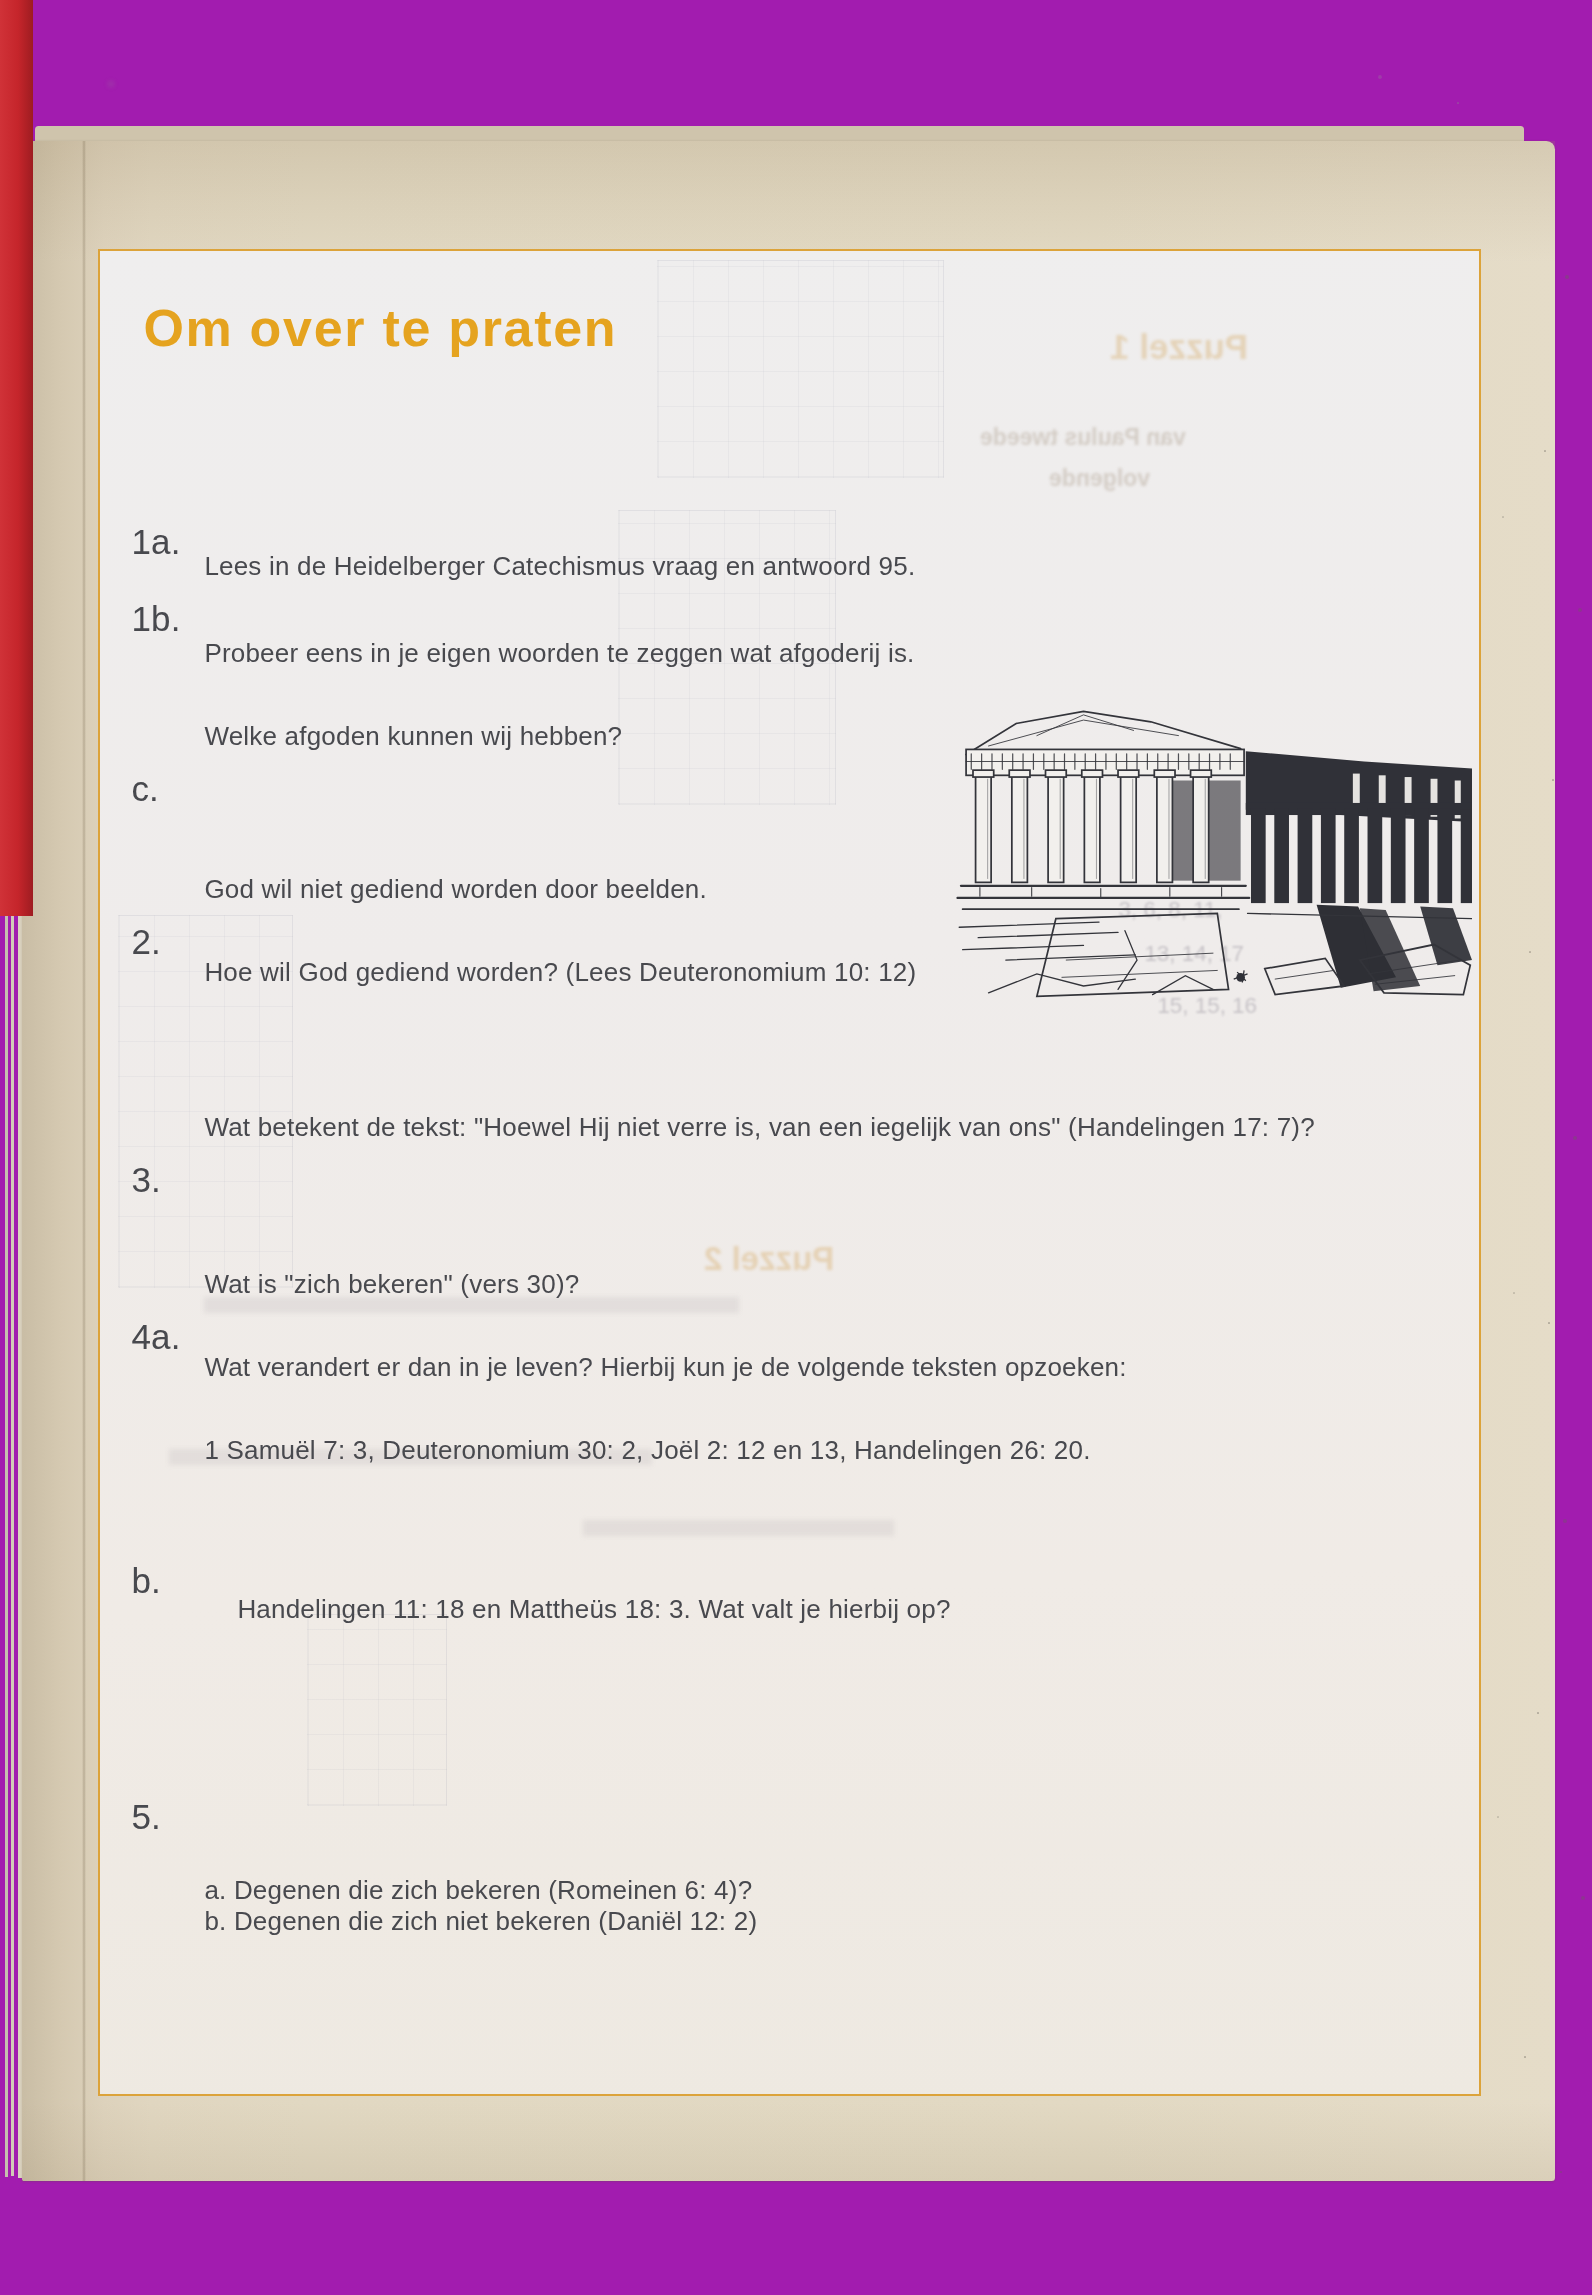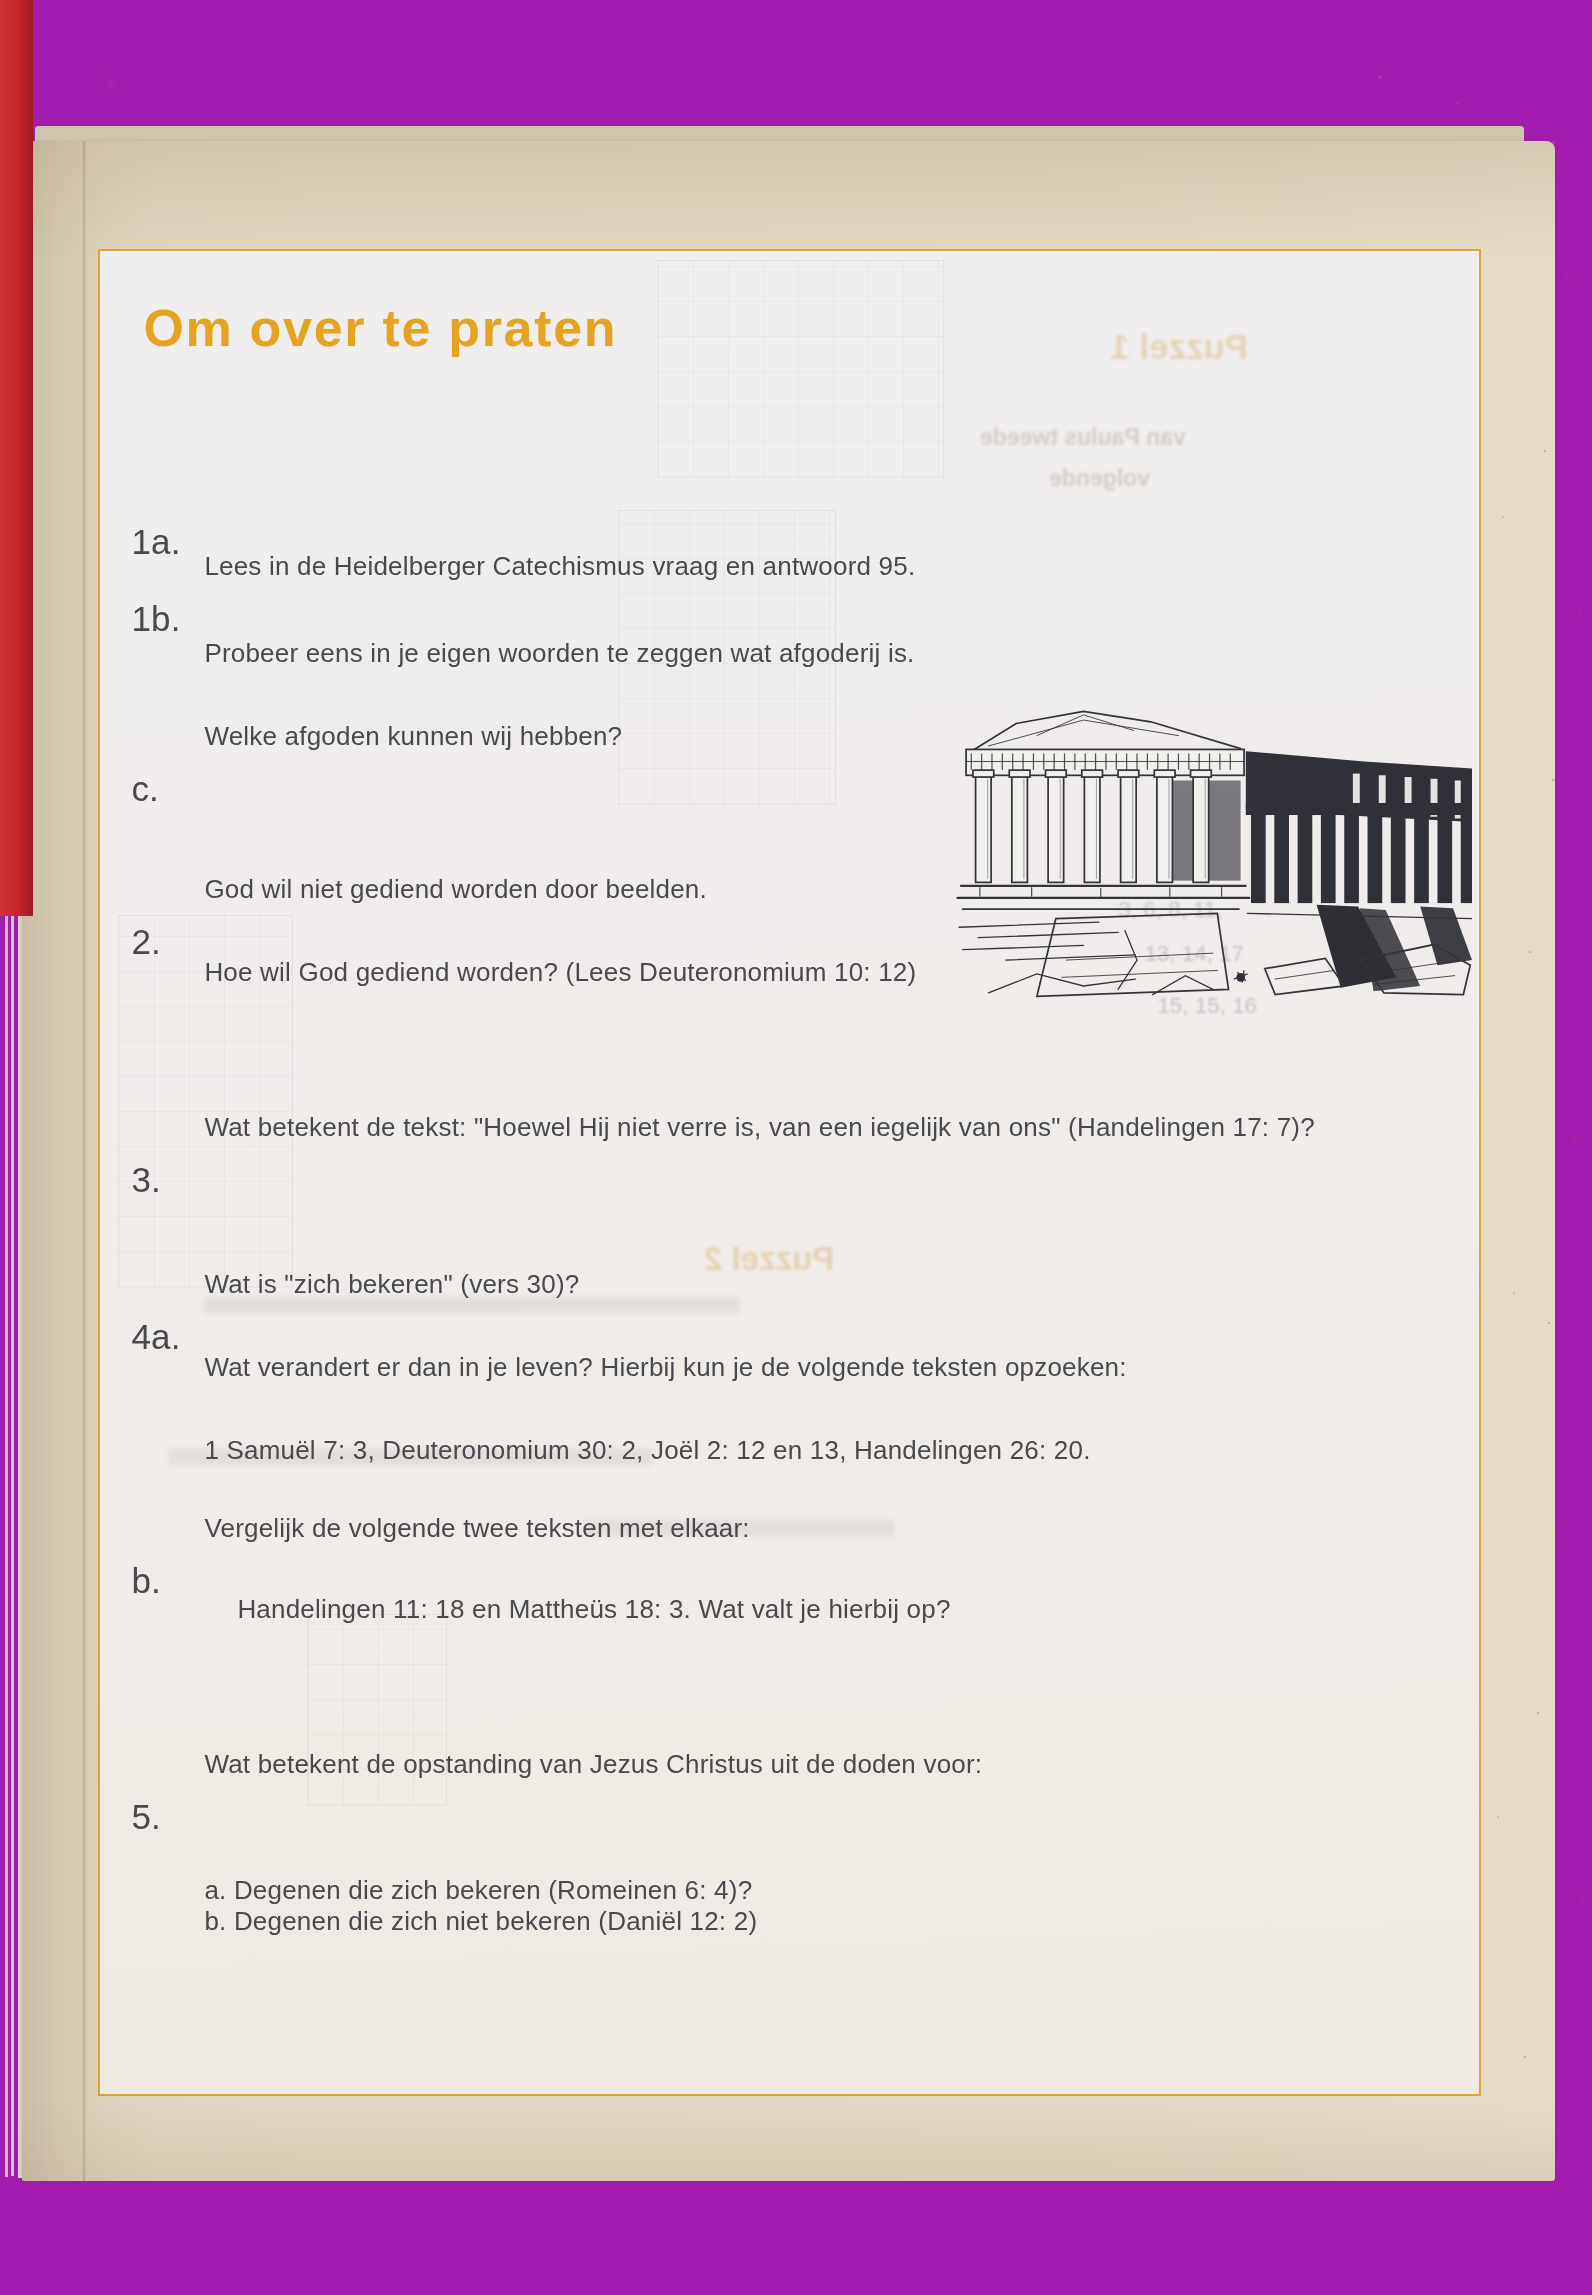--- a/index.html
+++ b/index.html
@@ -223,29 +223,27 @@
           <div class="q-row" style="top: 1101px; text-align: right;">
             <span class="q-num"></span>
             <span class="q-text">Wat verandert er dan in je leven? Hierbij kun je de volgende teksten opzoeken:</span>
           </div>
           <div class="q-row" style="top: 1184px;">
             <span class="q-num"></span>
             <span class="q-text">1 Samuël 7: 3, Deuteronomium 30: 2, Joël 2: 12 en 13, Handelingen 26: 20.</span>
           </div>
           <div class="q-row" style="top: 1262px;">
             <span class="q-num">b.</span>
-            <span class="q-text">Vergelijk de volgende twee teksten met elkaar:</span>
           </div>
           <div class="q-row" style="top: 1343px; margin-left: 33px;">
             <span class="q-num"></span>
             <span class="q-text">Handelingen 11: 18 en Mattheüs 18: 3. Wat valt je hierbij op?</span>
           </div>
           <div class="q-row" style="top: 1498px;">
             <span class="q-num">5.</span>
-            <span class="q-text">Wat betekent de opstanding van Jezus Christus uit de doden voor:</span>
           </div>
           <div class="q-row" style="top: 1578px; margin-top: 46px;">
             <span class="q-num"></span>
             <span class="q-text">a. Degenen die zich bekeren (Romeinen 6: 4)?</span>
           </div>
           <div class="q-row" style="top: 1655px;">
             <span class="q-num"></span>
             <span class="q-text">b. Degenen die zich niet bekeren (Daniël 12: 2)</span>
           </div>
         </div>

